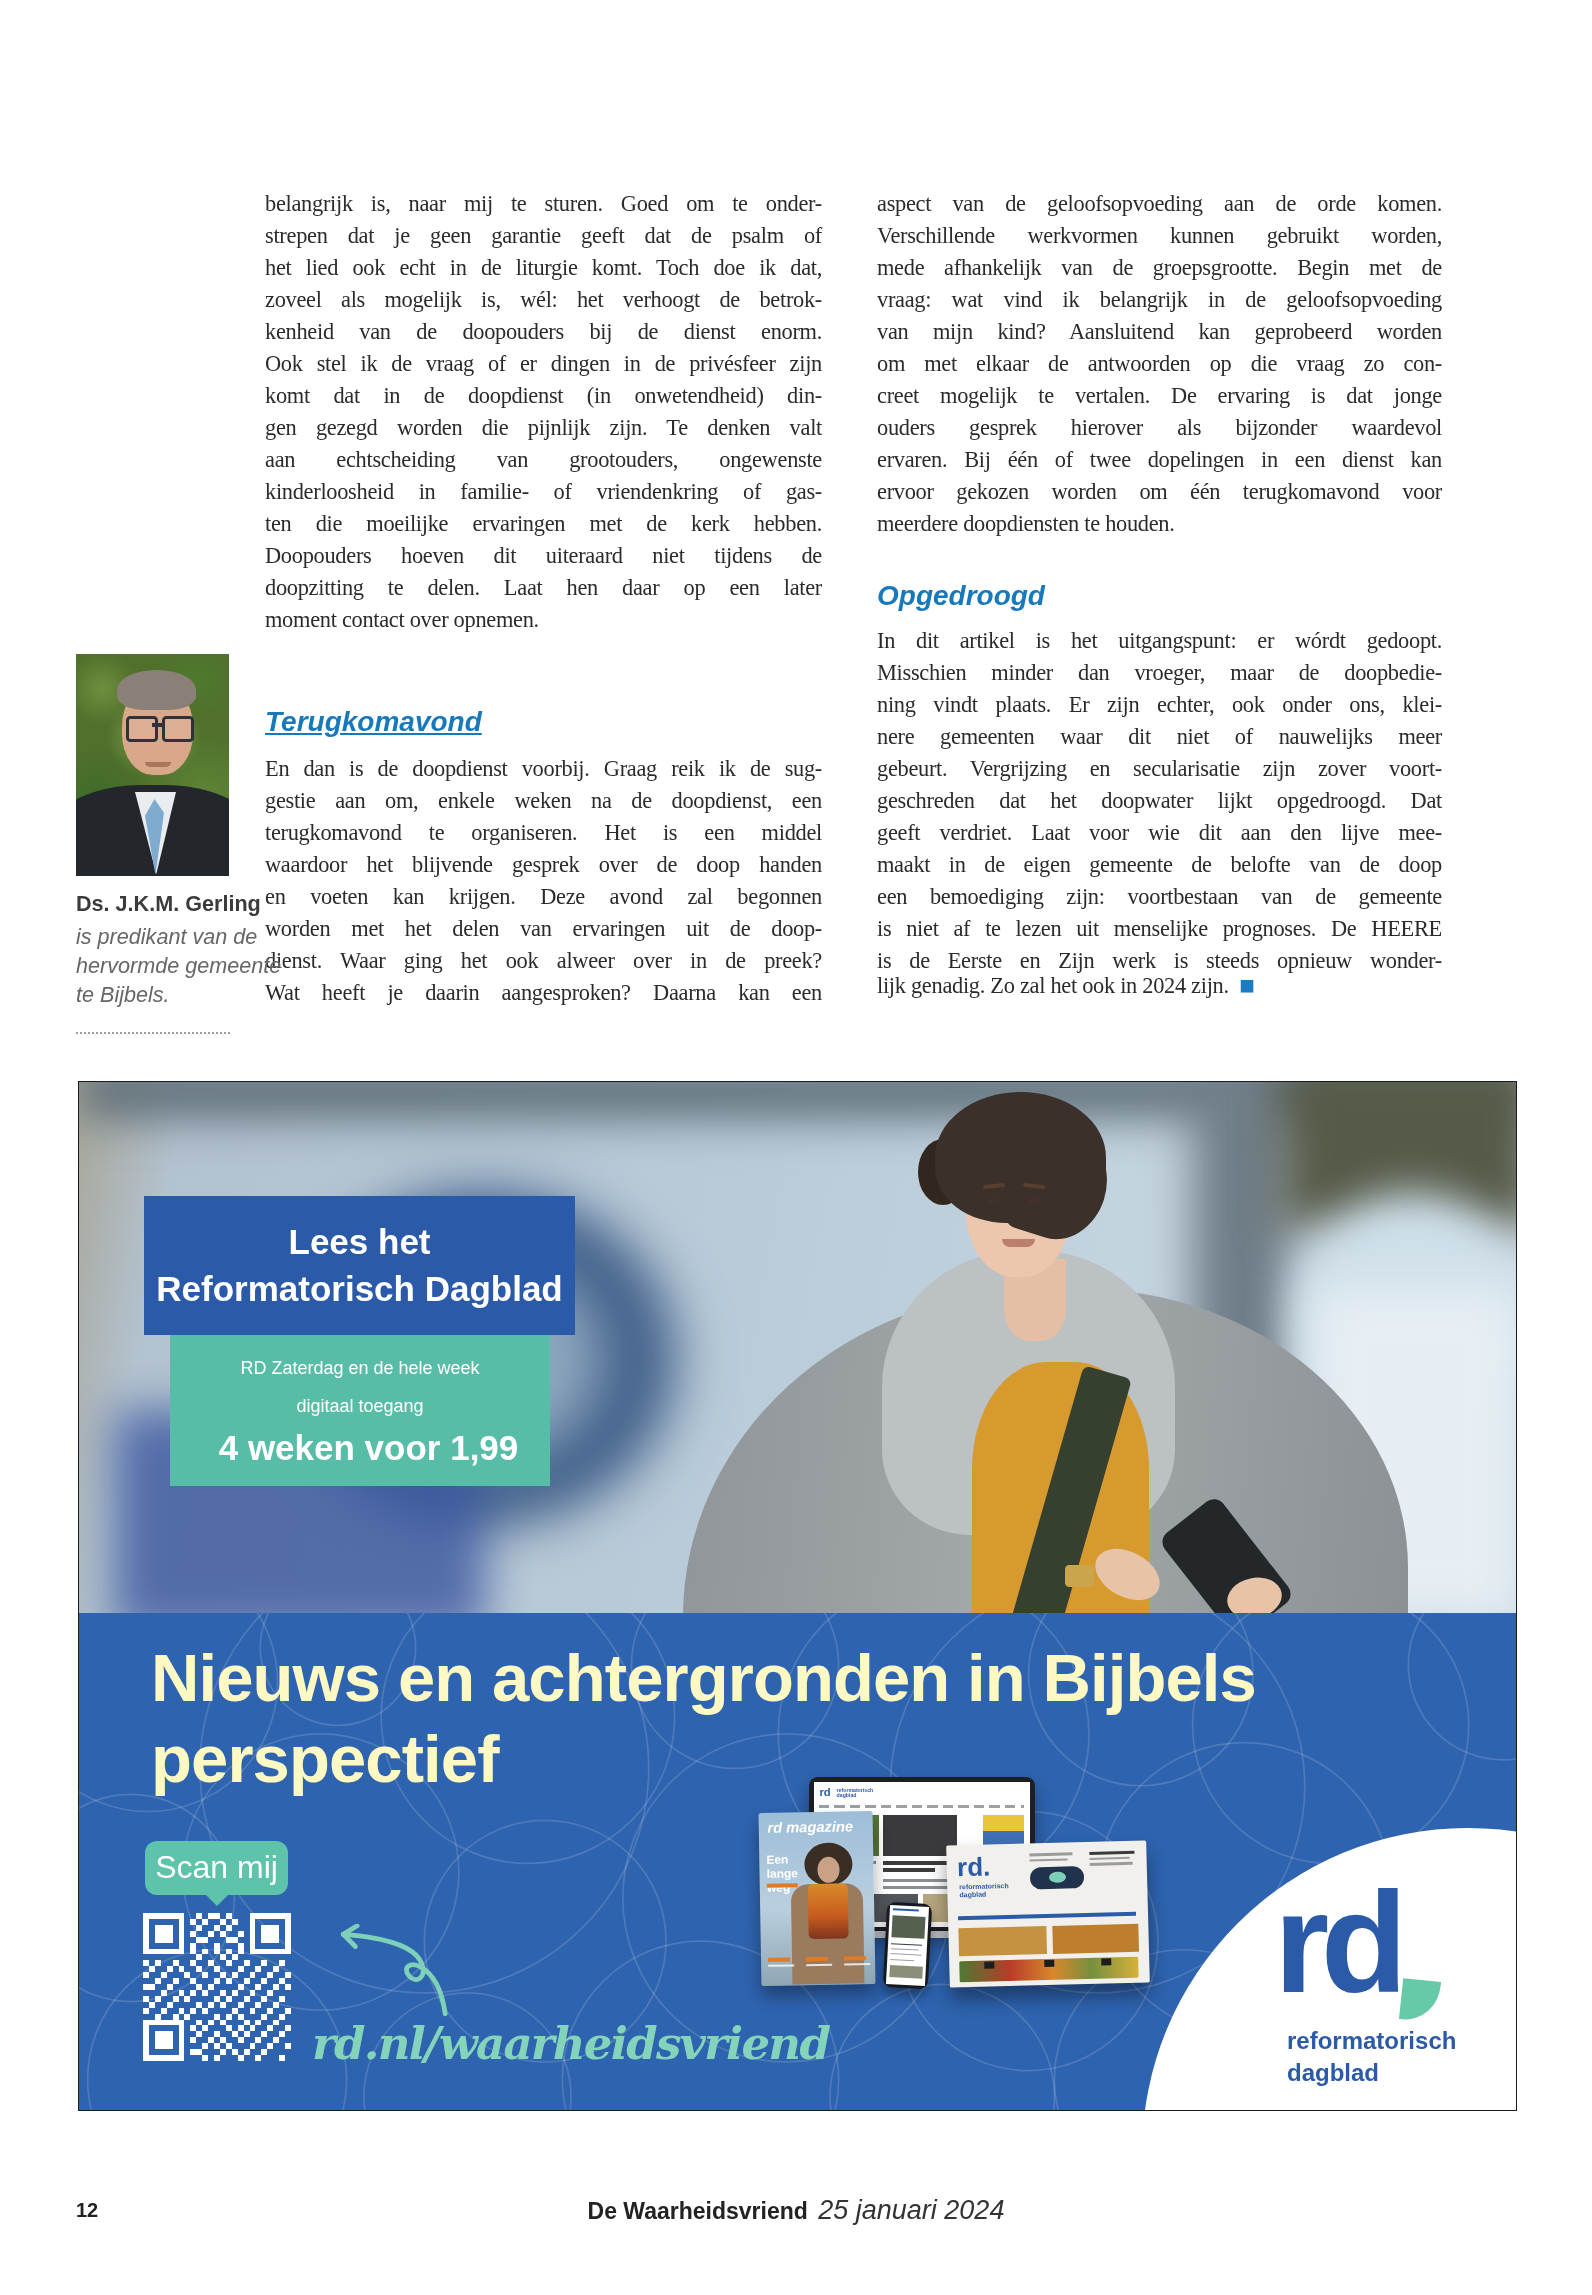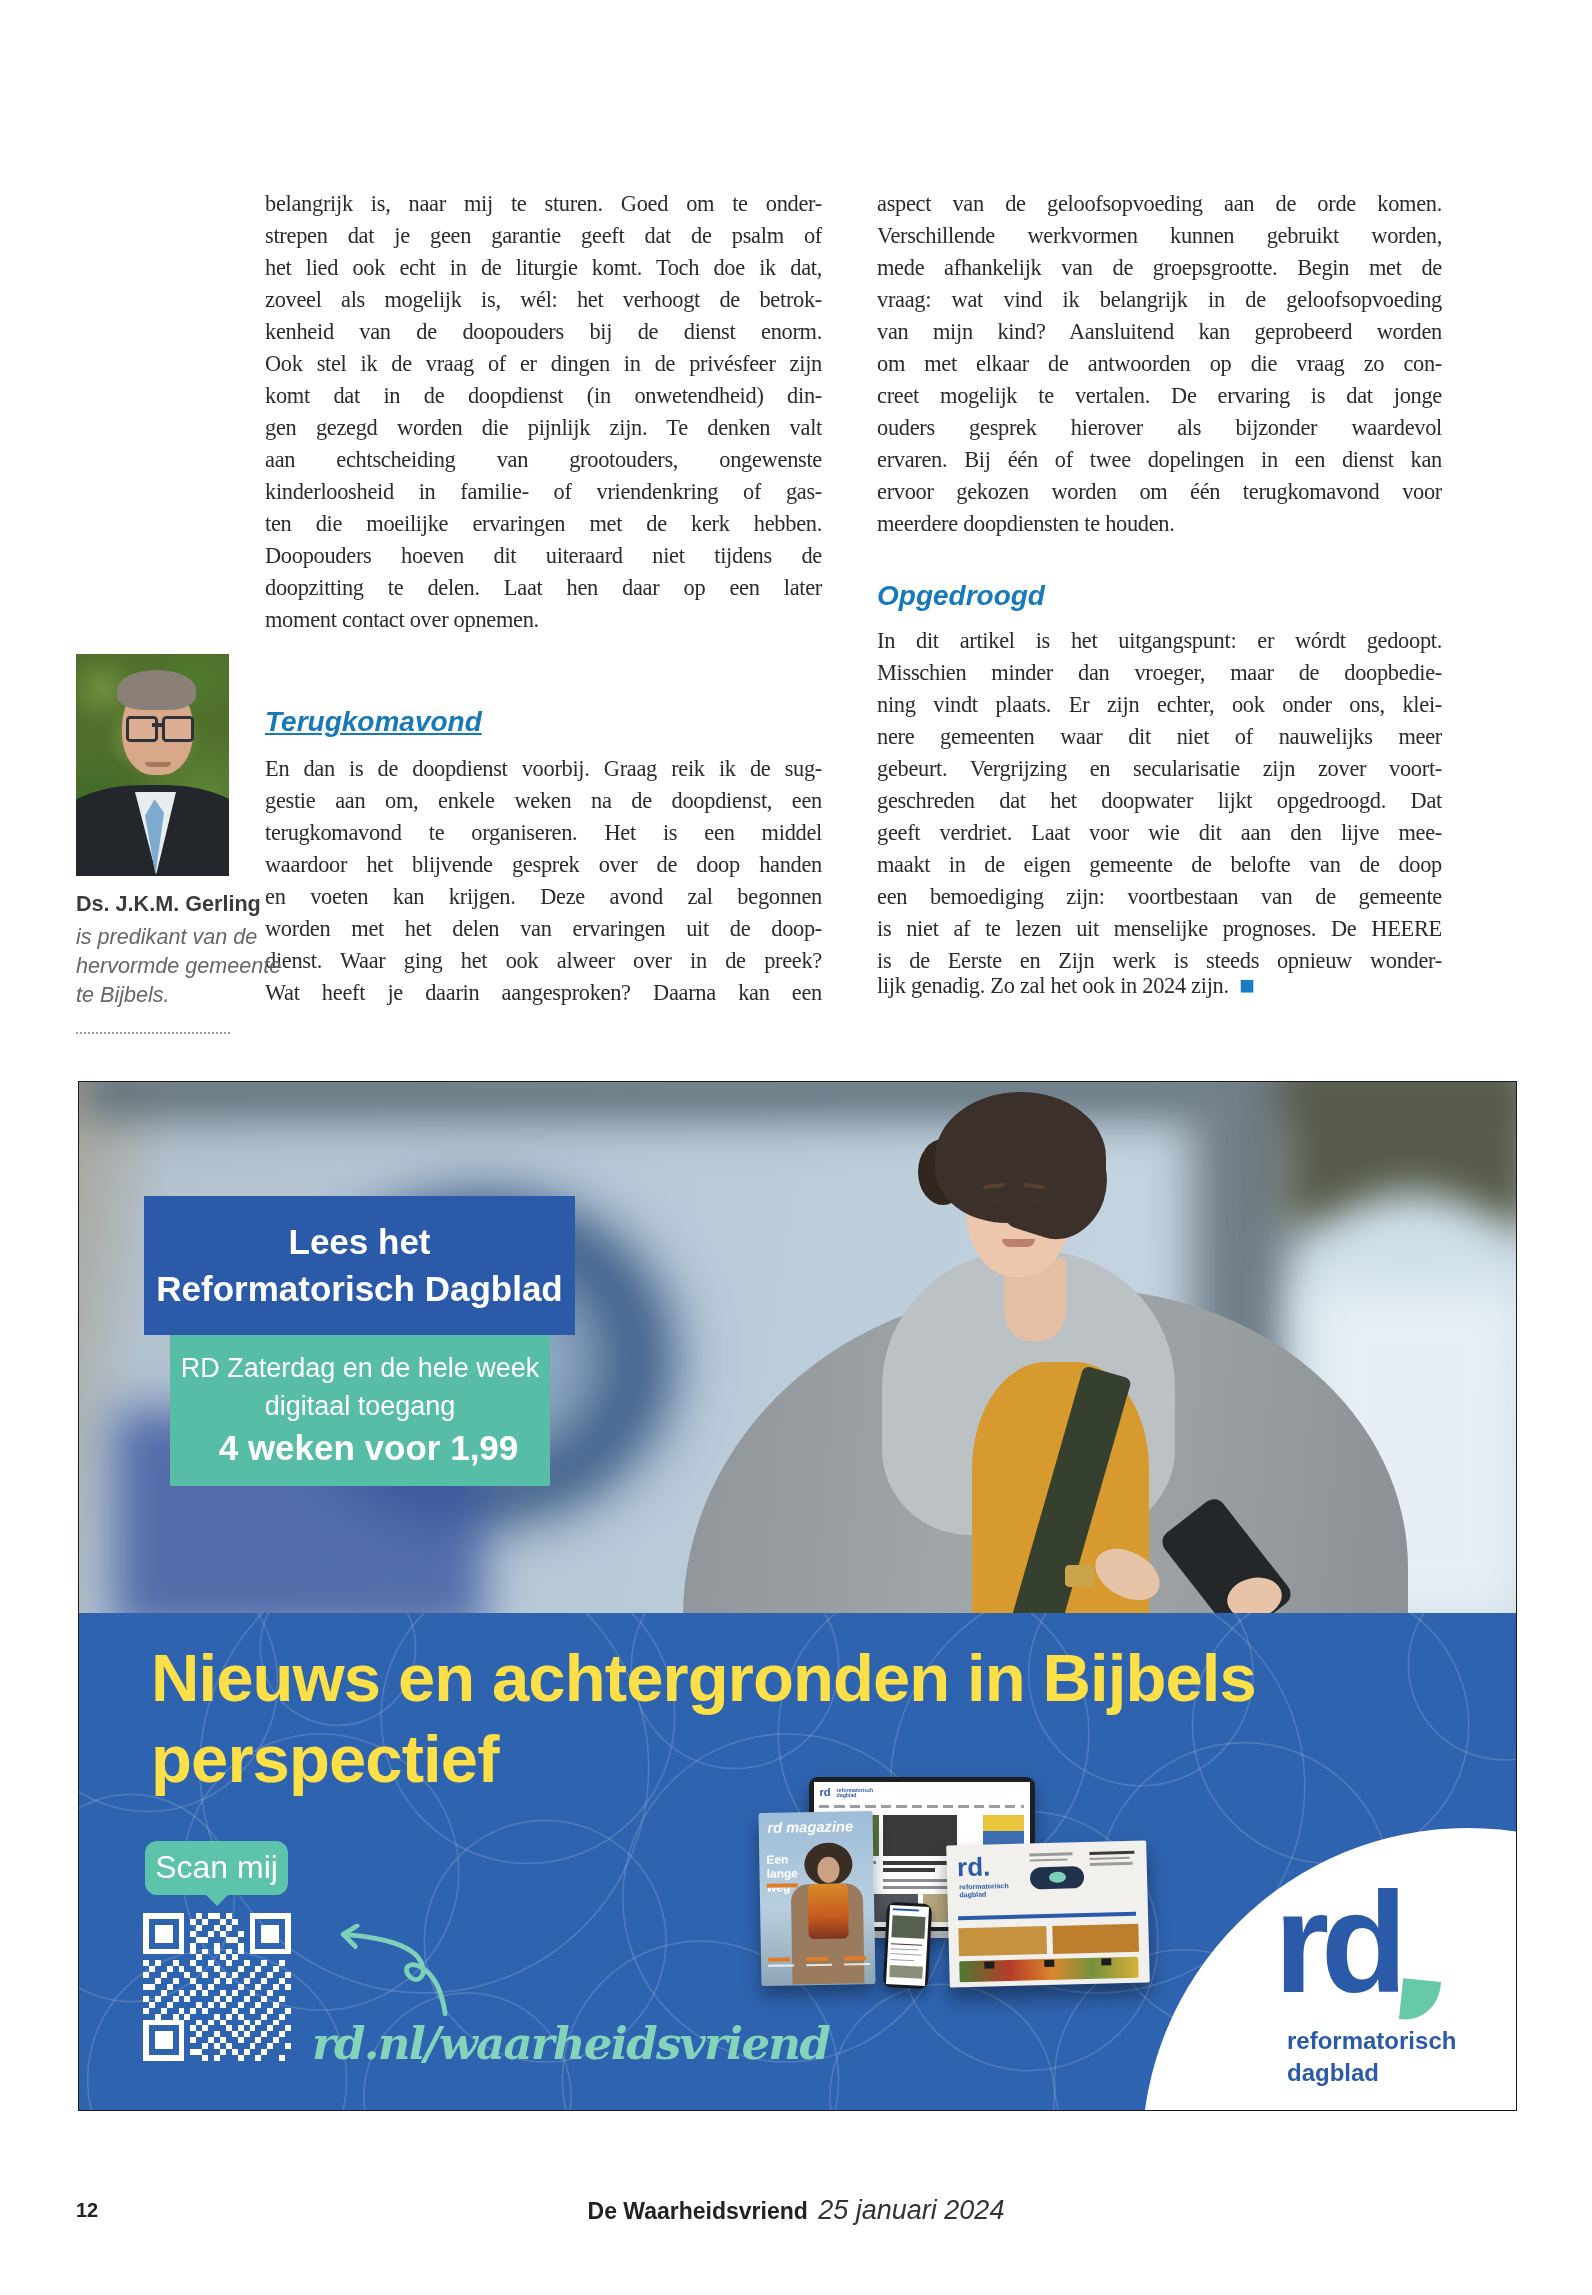--- a/index.html
+++ b/index.html
@@ -88,28 +88,28 @@
   .wm-hand1{left:1014px;top:470px;width:69px;height:45px;background:#e7c3a8;border-radius:50%;transform:rotate(28deg);}
   .wm-phone{left:1083px;top:449px;width:129px;height:74px;background:#23272a;border-radius:12px;transform:rotate(52deg);}
   .wm-hand2{left:1148px;top:496px;width:55px;height:40px;background:#e7c3a8;border-radius:50%;transform:rotate(-12deg);}
 
   
   .box-blue{position:absolute;left:65px;top:114px;width:431px;height:139px;background:#2b5aa8;
             color:#fff;font-weight:bold;font-size:35px;line-height:47px;padding-top:22.4px;
             box-sizing:border-box;}
   .box-teal{position:absolute;left:91px;top:253px;width:380px;height:151px;background:#58bda6;
             color:#fff;box-sizing:border-box;padding-top:14px;}
-  .bt-l1,.bt-l2{font-size:27px;line-height:38px;text-align:center;}
+  .bt-l1,.bt-l2{font-size:18px;line-height:38px;text-align:center;}
   .bt-l3{font-size:35px;line-height:45px;text-align:center;font-weight:bold;padding-left:17px;}
   .center-lines .tl{text-align:center;text-align-last:center;white-space:normal;}
 
   
   .ad-blue{position:absolute;left:0;top:531px;width:1439px;height:500px;background:#2e63af;overflow:hidden;}
   .pattern{position:absolute;left:0;top:0;}
-  .ad-headline{position:absolute;left:72px;top:24px;color:#fde047;font-weight:bold;font-size:67px;
+  .ad-headline{position:absolute;left:72px;top:24px;color:#fef9c3;font-weight:bold;font-size:67px;
                line-height:81px;letter-spacing:-0.9px;}
   .left-lines .tl{text-align:left;text-align-last:left;}
 
   .scan{position:absolute;left:66px;top:228px;width:143px;height:54px;background:#5dc3ab;border-radius:12px;
         color:#fff;font-size:32px;text-align:center;line-height:52px;}
   .scan::after{content:"";position:absolute;left:57px;top:50px;border:15.5px solid transparent;
                border-top-color:#5dc3ab;}
   .qr{position:absolute;left:64px;top:298px;width:148px;height:152px;}
   .ad-arrow{position:absolute;left:252px;top:311px;}
   .ad-url{position:absolute;left:233px;top:404px;font-family:"DejaVu Serif",serif;font-style:italic;

